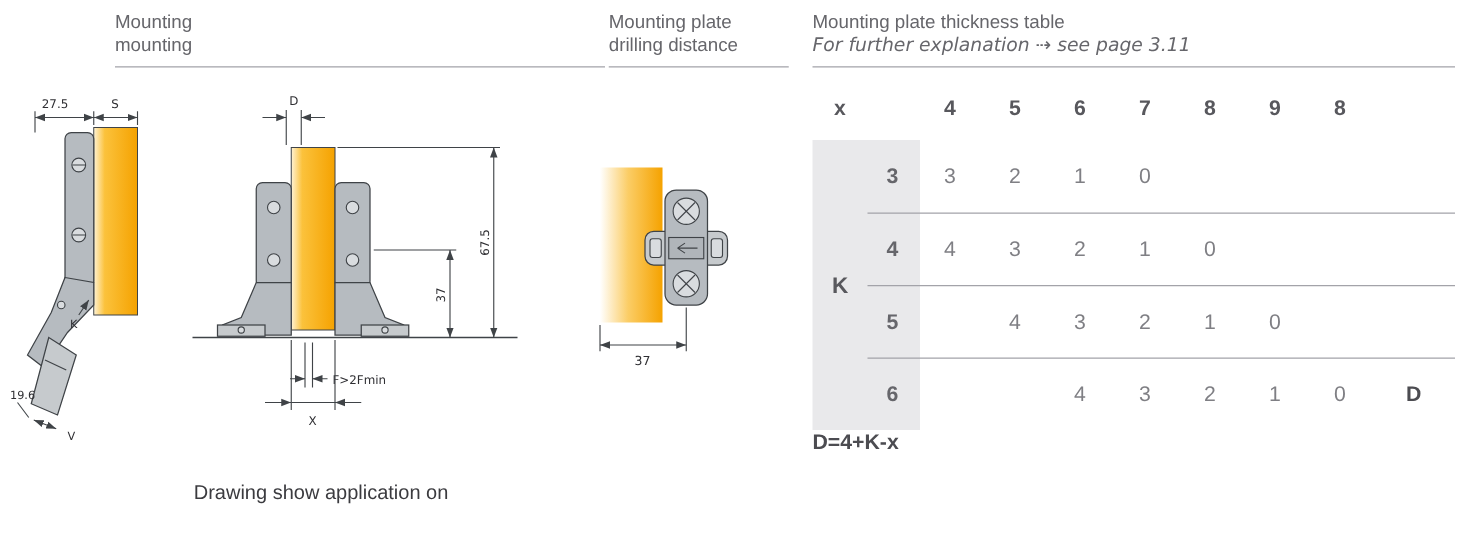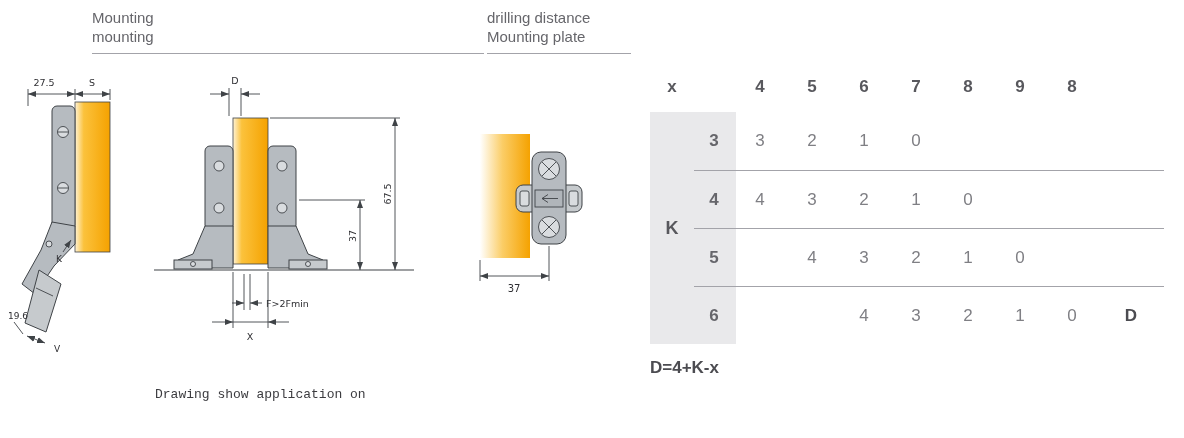--- a/index.html
+++ b/index.html
@@ -21,41 +21,41 @@
   #draw2 { left:148px; top:72px; }
   #draw3 { left:478px; top:128px; }
   svg text { font-family:"DejaVu Sans",sans-serif; fill:#2f2f33; }
   .ln  { stroke:#3f4347; stroke-width:1.2; fill:none; }
   .dim { stroke:#3f4347; stroke-width:0.9; fill:none; }
   .part       { fill:#b6bbc0; stroke:#3f4347; stroke-width:1; }
   .part-light { fill:#d9dcdf; stroke:#3f4347; stroke-width:0.9; }
   .part-mid   { fill:#c6cacd; stroke:#3f4347; stroke-width:1; }
 
   .caption { position:absolute; left:155px; top:384px; width:260px;
-             font-size:13px; line-height:21px; color:#3b3b3f;font-family:Liberation Mono, monospace; }
+             font-size:16px; line-height:21px; color:#3b3b3f; }
 
   
   .mtable { position:absolute; left:650px; top:62px; width:514px; color:#7f7f84; }
   .thead { display:flex; height:50px; align-items:center; font-weight:bold;
            color:#58585d; font-size:17px; }
   .thead .hx   { width:44px; text-align:center; }
   .thead .hsp  { width:40px; }
   .thead .hcol { width:52px; text-align:center; }
   .thead .htail{ width:66px; }
   .tbody { position:relative; height:232px; }
   .gray-bg { position:absolute; left:0; top:0; width:86px; height:232px; background:#e9e9eb; }
   .k-cell { position:absolute; left:0; top:0; width:44px; height:232px; display:flex;
             align-items:center; justify-content:center; font-weight:bold; font-size:18px; color:#58585d; }
   .trow { position:relative; display:flex; align-items:center; height:58px;
           margin-left:44px; font-size:17px; }
   .trow + .trow { border-top:1px solid #a3a3a9; }
   .rlabel { width:40px; text-align:center; font-weight:bold; color:#66666b; }
   .vcell  { width:52px; text-align:center; }
   .tail   { width:66px; text-align:center; font-weight:bold; color:#4c4c51; }
-  .formula { margin-top:14px; font-weight:bold; font-size:17px; color:#4c4c51; }
+  .formula { font-weight:bold; font-size:17px; color:#4c4c51; }
 </style>
 </head>
 <body>
 
 <div class="page">
 
   <svg width="0" height="0" style="position:absolute" aria-hidden="true">
     <defs>
       <marker id="ar" markerUnits="userSpaceOnUse" markerWidth="8" markerHeight="8" refX="8" refY="4" orient="auto-start-reverse">
         <path d="M0,1 L8,4 L0,7 Z" fill="#3f4347"></path>
@@ -71,22 +71,30 @@
         <stop offset="1" stop-color="#F5A200"></stop>
       </linearGradient>
     </defs>
   </svg>
 
   <div class="hdr" id="hdr-left">
     <div>Mounting</div>
     <div>mounting</div>
   </div>
   <div class="hdr" id="hdr-mid">
+    <div>Mounting plate</div>
     <div>drilling distance</div>
-    <div>Mounting plate</div>
+  </div>
+  <div class="hdr" id="hdr-right">
+    <div>Mounting plate thickness table</div>
+    <div class="note">
+      <span>For further explanation</span>
+      <span>⇢</span>
+      <span>see page 3.11</span>
+    </div>
   </div>
 
   <svg id="draw1" class="drawing" width="126" height="284" viewBox="0 0 126 284">
     <rect x="67" y="26" width="35" height="150" fill="url(#gpanel)" stroke="#3f4347" stroke-width="0.8"></rect>
     <g class="dim">
       <line x1="20" y1="13" x2="20" y2="30"></line>
       <line x1="67" y1="13" x2="67" y2="24"></line>
       <line x1="102" y1="13" x2="102" y2="24"></line>
       <line x1="20" y1="18" x2="67" y2="18" marker-start="url(#ar)" marker-end="url(#ar)"></line>
       <line x1="67" y1="18" x2="102" y2="18" marker-start="url(#ar)" marker-end="url(#ar)"></line>

